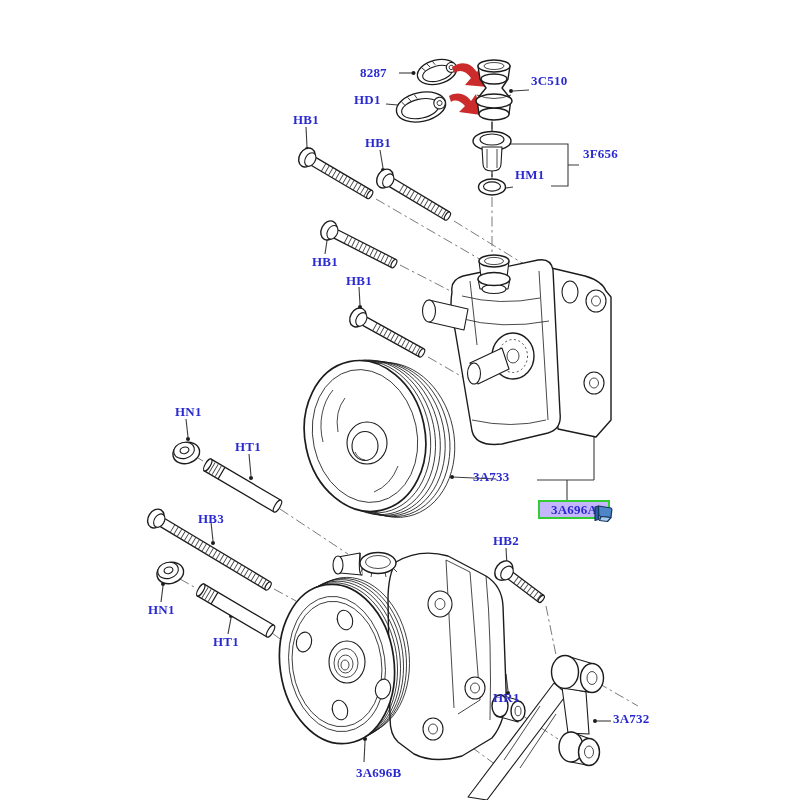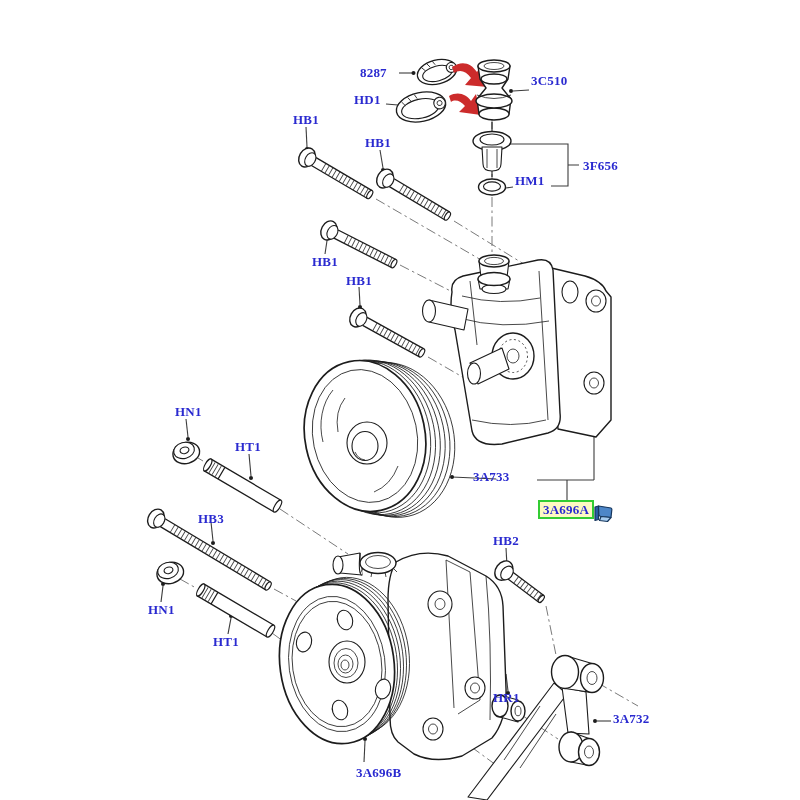--- a/index.html
+++ b/index.html
@@ -1,20 +1,20 @@
 <!DOCTYPE html>
 <html style="--label: #2a2ad0; --highlight: #33cc33; --arrow: #cc2b2b; --line: #1c1c1c; --dash: #7a7a7a; --icon_fill: #4d86c8; --icon_light: #a8cdf0; --icon_dark: #16365c;"><head>
 <meta charset="utf-8">
 <style>
   html,body{margin:0;padding:0;background:#fff}
   .stage{position:relative;width:800px;height:800px;background:#fff;overflow:hidden;
          font-family:Liberation Serif, serif}
   .lbl{position:absolute;font-size:13px;font-weight:bold;color:var(--label,#2a2ad0);
        letter-spacing:.2px;white-space:nowrap;line-height:14px;cursor:pointer}
-  .lbl.sel{border:2px solid var(--highlight,#33cc33);padding:0 3px;background:#fef9c3;line-height:15px}
+  .lbl.sel{border:2px solid var(--highlight,#33cc33);padding:0 11px;background:#c4b5fd;line-height:15px}
   svg.art{position:absolute;left:0;top:0}
   .book-icon{position:absolute;width:23px;height:21px;cursor:pointer}
   .ol{fill:#fff;stroke:var(--line,#1c1c1c);stroke-width:1.4;stroke-linejoin:round}
   .ol2{fill:#fff;stroke:var(--line,#1c1c1c);stroke-width:1.1;stroke-linejoin:round}
   .ln{fill:none;stroke:var(--line,#1c1c1c);stroke-width:1.1}
   .thin{fill:none;stroke:var(--line,#1c1c1c);stroke-width:.8}
   .dash{fill:none;stroke:var(--dash,#7a7a7a);stroke-width:1;stroke-dasharray:10 3.5 2.5 3.5}
   .ldr{fill:none;stroke:#3c3c3c;stroke-width:1.1}
   .dot{fill:#1c1c1c}
   .arrow{fill:var(--arrow,#cc2b2b);stroke:none}
@@ -297,22 +297,22 @@
     <ellipse class="ol" cx="518" cy="711" rx="7" ry="10"></ellipse>
     <ellipse class="thin" cx="518" cy="711" rx="3" ry="4.8" fill="#fff"></ellipse>
   </g>
 </svg>
 
 <div class="lbl" style="left:360px;top:66px">8287</div>
 <div class="lbl" style="left:531px;top:74px">3C510</div>
 <div class="lbl" style="left:354px;top:93px">HD1</div>
 <div class="lbl" style="left:293px;top:113px">HB1</div>
 <div class="lbl" style="left:365px;top:136px">HB1</div>
-<div class="lbl" style="left:583px;top:159px">3F656</div>
-<div class="lbl" style="left:515px;top:174px">HM1</div>
+<div class="lbl" style="left:583px;top:147px">3F656</div>
+<div class="lbl" style="left:515px;top:168px">HM1</div>
 <div class="lbl" style="left:312px;top:255px">HB1</div>
 <div class="lbl" style="left:346px;top:274px">HB1</div>
 <div class="lbl" style="left:175px;top:405px">HN1</div>
 <div class="lbl" style="left:235px;top:440px">HT1</div>
 <div class="lbl" style="left:473px;top:470px">3A733</div>
 <div class="lbl sel" style="left:538px;top:500px">3A696A</div>
 <div class="lbl" style="left:198px;top:512px">HB3</div>
 <div class="lbl" style="left:493px;top:534px">HB2</div>
 <div class="lbl" style="left:148px;top:603px">HN1</div>
 <div class="lbl" style="left:213px;top:635px">HT1</div>

